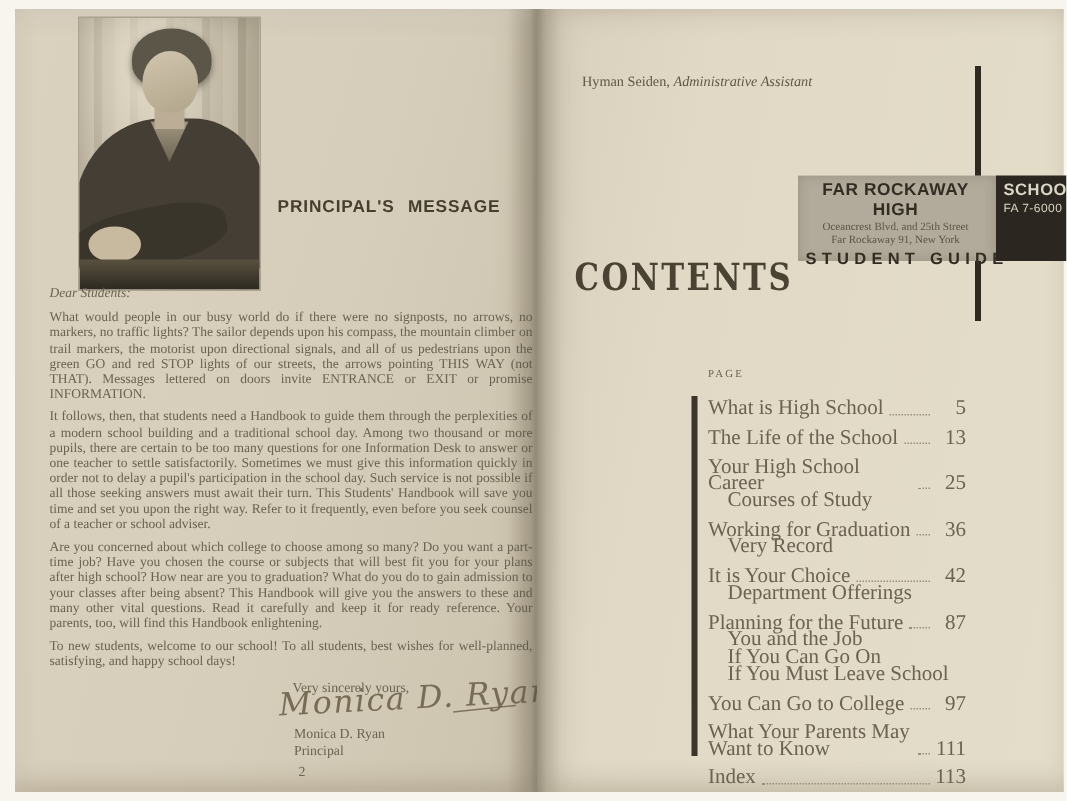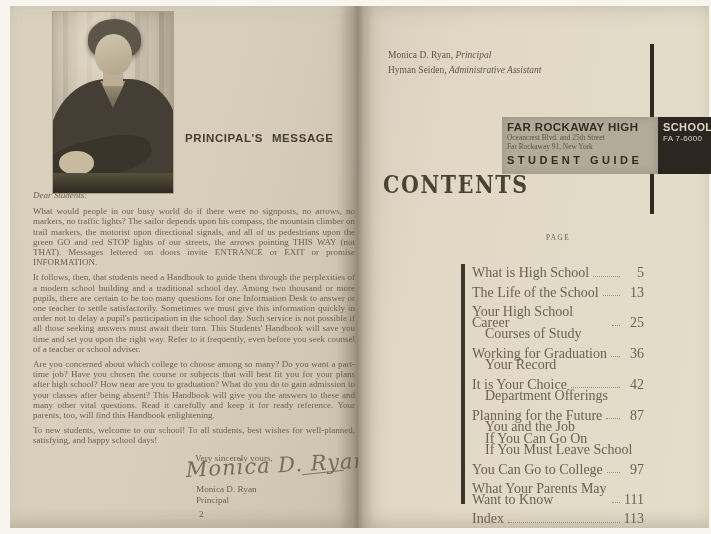--- a/index.html
+++ b/index.html
@@ -63,37 +63,37 @@
   .folio     { position:absolute; left:189px; top:503px; font-size:9.2px; color:#6b6252; }
 
   
   .staff { position:absolute; left:30px; top:42px; color:#5f5746; font-size:9.5px; line-height:14.5px; }
   .staff .role { font-style:italic; }
 
   .vbar { position:absolute; left:292px; top:38px; width:4px; height:170px; background:#2e2a23; }
 
   .banner { position:absolute; left:144px; top:111px; height:57px; display:flex; font-family:"Liberation Sans", sans-serif; }
   .banner-gray {
-    width:156px; box-sizing:border-box; background:#b2aa9a; text-align:left;
-    padding:4px 7px 0 5px; box-shadow:inset 0 0 8px rgba(80,70,55,.25);
+    width:132px; box-sizing:border-box; background:#b2aa9a; text-align:center;
+    padding:4px 7px 0 5px; box-shadow:inset 0 0 8px rgba(80,70,55,.25);margin-left:30px;
   }
   .bg-line1 { font-weight:bold; font-size:11.5px; letter-spacing:.4px; line-height:13px; color:#322d22; }
   .bg-addr  { font-family:"Liberation Serif", serif; font-size:7.4px; line-height:8.5px; color:#5c5443; }
   .bg-guide { font-weight:bold; font-size:11px; letter-spacing:3.5px; line-height:14px; margin-top:2px; color:#322d22; white-space:nowrap; }
   .banner-black { width:57px; box-sizing:border-box; background:#2b2720; color:#dcd6c6; padding:4px 5px 10px 5px; }
   .bb-line1 { font-weight:bold; font-size:11px; letter-spacing:.4px; line-height:13px; }
   .bb-phone { font-size:8px; letter-spacing:.3px; white-space:nowrap; }
 
   .contents-heading {
     position:absolute; left:25px; top:164px;
     font-family:"DejaVu Serif", serif; font-weight:bold; font-size:25px;
     letter-spacing:2px; color:#4a4334;
     transform:scaleX(.82); transform-origin:left top; white-space:nowrap;
   }
-  .toc-head { position:absolute; left:114px; top:228px; width:172px; text-align:center; font-size:7.2px; letter-spacing:1.5px; color:#6b6252; }
+  .toc-head { position:absolute; left:114px; top:239px; width:172px; text-align:left; font-size:7.2px; letter-spacing:1.5px; color:#6b6252; }
   .toc-rule { position:absolute; left:103px; top:258px; width:3.5px; height:240px; background:#3b352a; }
   .toc { position:absolute; left:114px; top:262px; width:172px; color:#6b6252; font-size:14px; }
   .toc-row { display:flex; align-items:flex-end; margin-top:9px; line-height:10.5px; }
   .toc-row:first-child { margin-top:0; }
   .toc-row .leader { flex:1; min-width:8px; border-bottom:1px dotted #998f77; margin:0 4px 2px 4px; }
   .toc-row .pg { min-width:20px; text-align:right; }
   .toc-sub { margin:1px 0 0 13px; line-height:10.5px; }
 </style>
 </head>
 <body>
@@ -128,21 +128,20 @@
     <div class="sig-script">Monica D. Ryan</div>
     <div class="sig-flourish"></div>
     <div class="sig-name">Monica D. Ryan</div>
     <div class="sig-title">Principal</div>
     <div class="folio">2</div>
   </div>
 
   <div class="page page-right">
 
     <div class="staff">
-      <div><span>Monica D. Ryan, </span><span class="role">Principal</span></div>
       <div><span>Hyman Seiden, </span><span class="role">Administrative Assistant</span></div>
     </div>
 
     <div class="vbar"></div>
 
     <div class="banner">
       <div class="banner-gray">
         <div class="bg-line1">FAR ROCKAWAY HIGH</div>
         <div class="bg-addr">Oceancrest Blvd. and 25th Street</div>
         <div class="bg-addr">Far Rockaway 91, New York</div>
@@ -176,21 +175,21 @@
           <span class="leader"></span>
           <span class="pg">25</span>
         </div>
       <div class="toc-sub">Courses of Study</div>
 
       <div class="toc-row">
           <span>Working for Graduation</span>
           <span class="leader"></span>
           <span class="pg">36</span>
         </div>
-      <div class="toc-sub">Your Record</div>
+      <div class="toc-sub">Very Record</div>
 
       <div class="toc-row">
           <span>It is Your Choice</span>
           <span class="leader"></span>
           <span class="pg">42</span>
         </div>
       <div class="toc-sub">Department Offerings</div>
 
       <div class="toc-row">
           <span>Planning for the Future</span>

